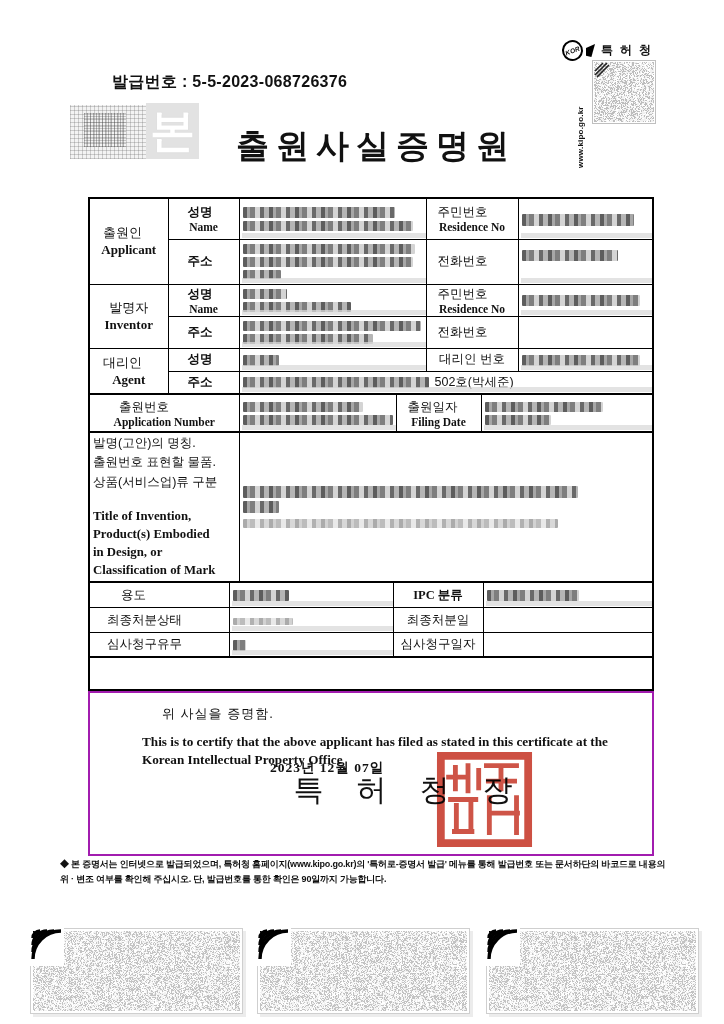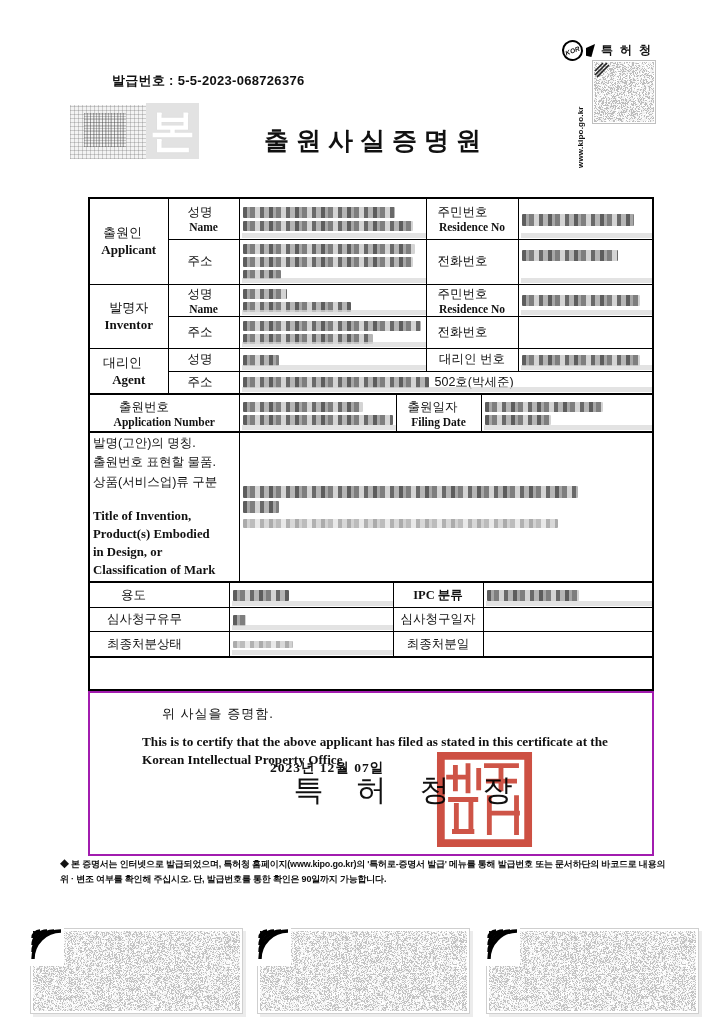--- a/index.html
+++ b/index.html
@@ -1,20 +1,20 @@
 <!DOCTYPE html>
 <html><head>
 <meta charset="utf-8">
 <style>
   html,body{margin:0;padding:0;background:#fff;}
   .doc{position:relative;width:724px;height:1024px;background:#fff;overflow:hidden;
        font-family:"Liberation Sans",sans-serif;color:#111;}
 
   
-  .issue{position:absolute;left:112px;top:72px;font-size:13px;font-weight:700;letter-spacing:.3px;text-align:right;}
+  .issue{position:absolute;left:112px;top:72px;font-size:16px;font-weight:700;letter-spacing:.3px;text-align:right;}
   .orig-stamp{position:absolute;left:70px;top:103px;width:120px;height:58px;}
   .hatchbox{position:absolute;left:0;top:2px;width:78px;height:54px;background:
       repeating-linear-gradient(90deg,rgba(110,110,110,.30) 0 1px,transparent 1px 4px),
       repeating-linear-gradient(0deg,rgba(110,110,110,.30) 0 1px,transparent 1px 4px),#f3f3f3;}
   .hatchbox::after{content:"";position:absolute;left:14px;top:8px;width:42px;height:34px;background:
       repeating-linear-gradient(90deg,rgba(60,60,60,.35) 0 1px,transparent 1px 3px),
       repeating-linear-gradient(0deg,rgba(60,60,60,.25) 0 1px,transparent 1px 3px);filter:blur(.4px);}
   .bonchar{position:absolute;left:76px;top:0;font-size:45px;line-height:56px;font-weight:800;
       color:#fff;background:#e2e2e2;padding:0 4px;text-shadow:0 0 1px #cfcfcf;}
 
@@ -24,35 +24,35 @@
       align-items:center;justify-content:center;transform:rotate(-20deg);}
   .kor-badge span{font-size:6.5px;font-weight:800;font-style:italic;letter-spacing:.2px;}
   .wing{width:9px;height:13px;background:#000;clip-path:polygon(0 90%,0 30%,100% 0,60% 100%);}
   .kipo-agency{font-size:12px;font-weight:800;letter-spacing:7px;margin-left:3px;}
   .kipo-noise{position:absolute;left:40px;top:20px;border:1px solid #bfbfbf;}
   .kipo-url{position:absolute;left:24px;top:128px;transform:rotate(-90deg);transform-origin:0 0;
       font-size:8px;font-weight:700;white-space:nowrap;letter-spacing:.2px;}
   .corner-hatch{position:absolute;left:42px;top:22px;}
 
   .title-kr{position:absolute;left:0;top:124px;width:100%;text-align:center;padding-left:28px;
-      box-sizing:border-box;font-size:25px;font-weight:600;letter-spacing:7px;}
+      box-sizing:border-box;font-size:33px;font-weight:600;letter-spacing:7px;}
   .title-en{position:absolute;left:0;top:155px;width:100%;text-align:center;padding-left:18px;
       box-sizing:border-box;font-family:"Liberation Serif",serif;font-size:20.5px;font-weight:700;}
 
   
   .tablestack{position:absolute;left:88px;top:197px;width:566px;}
   table.t{border-collapse:collapse;width:100%;table-layout:fixed;border:2px solid #000;}
   table.t + table.t{margin-top:-2px;}
   table.t td{border:1px solid #000;padding:1px 3px;vertical-align:middle;overflow:hidden;}
   .gkr{font-size:13px;}
   .gen{font-family:"Liberation Serif",serif;font-weight:700;font-size:13px;text-align:center;}
   .lkr{font-size:12.5px;}
   .len{font-family:"Liberation Serif",serif;font-weight:700;font-size:11.5px;text-align:center;}
   .just{text-align:justify;text-align-last:justify;}
-  .p10{padding:0 10px;} .p16{padding:0 16px;} .p8{padding:0 8px;} .p26{padding:0 26px;}
+  .p10{padding:0 10px;} .p16{padding:0 16px;font-weight:bold;} .p8{padding:0 8px;} .p26{padding:0 26px;}
   .p14{padding:0 14px;} .p28{padding:0 28px;}
   .ctr{text-align:center;}
   .val{padding:2px 6px;}
   .sm{position:relative;}
   .sm::after{content:"";position:absolute;left:2px;right:0;bottom:1px;height:5px;background:#dadada;opacity:.75;}
   .rx{display:inline-block;vertical-align:middle;border-radius:1px;opacity:.88;filter:blur(.5px);
       background-image:
         repeating-linear-gradient(90deg,#474747 0 4px,#9c9c9c 4px 7px,#6d6d6d 7px 12px,#cfcfcf 12px 17px,#555 17px 21px,#ababab 21px 26px),
         repeating-linear-gradient(0deg,rgba(255,255,255,.4) 0 3px,rgba(0,0,0,.18) 3px 6px);}
   .rx.lt{opacity:.45;}
@@ -313,41 +313,41 @@
         <td class="val sm">
           <div class="rx" style="width:56px;height:11px"></div>
         </td>
         <td>
           <div class="len" style="font-size:12.5px">IPC 분류</div>
         </td>
         <td class="val sm">
           <div class="rx" style="width:92px;height:11px"></div>
         </td>
       </tr>
+      <tr style="height:25px">
+        <td>
+          <div class="lkr just p14">최종처분상태</div>
+        </td>
+        <td class="val sm">
+          <div class="rx lt" style="width:60px;height:7px"></div>
+        </td>
+        <td>
+          <div class="lkr ctr">최종처분일</div>
+        </td>
+        <td class="val"></td>
+      </tr>
       <tr style="height:24px">
         <td>
           <div class="lkr just p14">심사청구유무</div>
         </td>
         <td class="val sm">
           <div class="rx" style="width:13px;height:11px"></div>
         </td>
         <td>
           <div class="lkr ctr">심사청구일자</div>
-        </td>
-        <td class="val"></td>
-      </tr>
-      <tr style="height:25px">
-        <td>
-          <div class="lkr just p14">최종처분상태</div>
-        </td>
-        <td class="val sm">
-          <div class="rx lt" style="width:60px;height:7px"></div>
-        </td>
-        <td>
-          <div class="lkr ctr">최종처분일</div>
         </td>
         <td class="val"></td>
       </tr>
     </tbody>
       </table>
 
     <table class="t">
       <tbody>
           <tr style="height:33px">
             <td></td>

